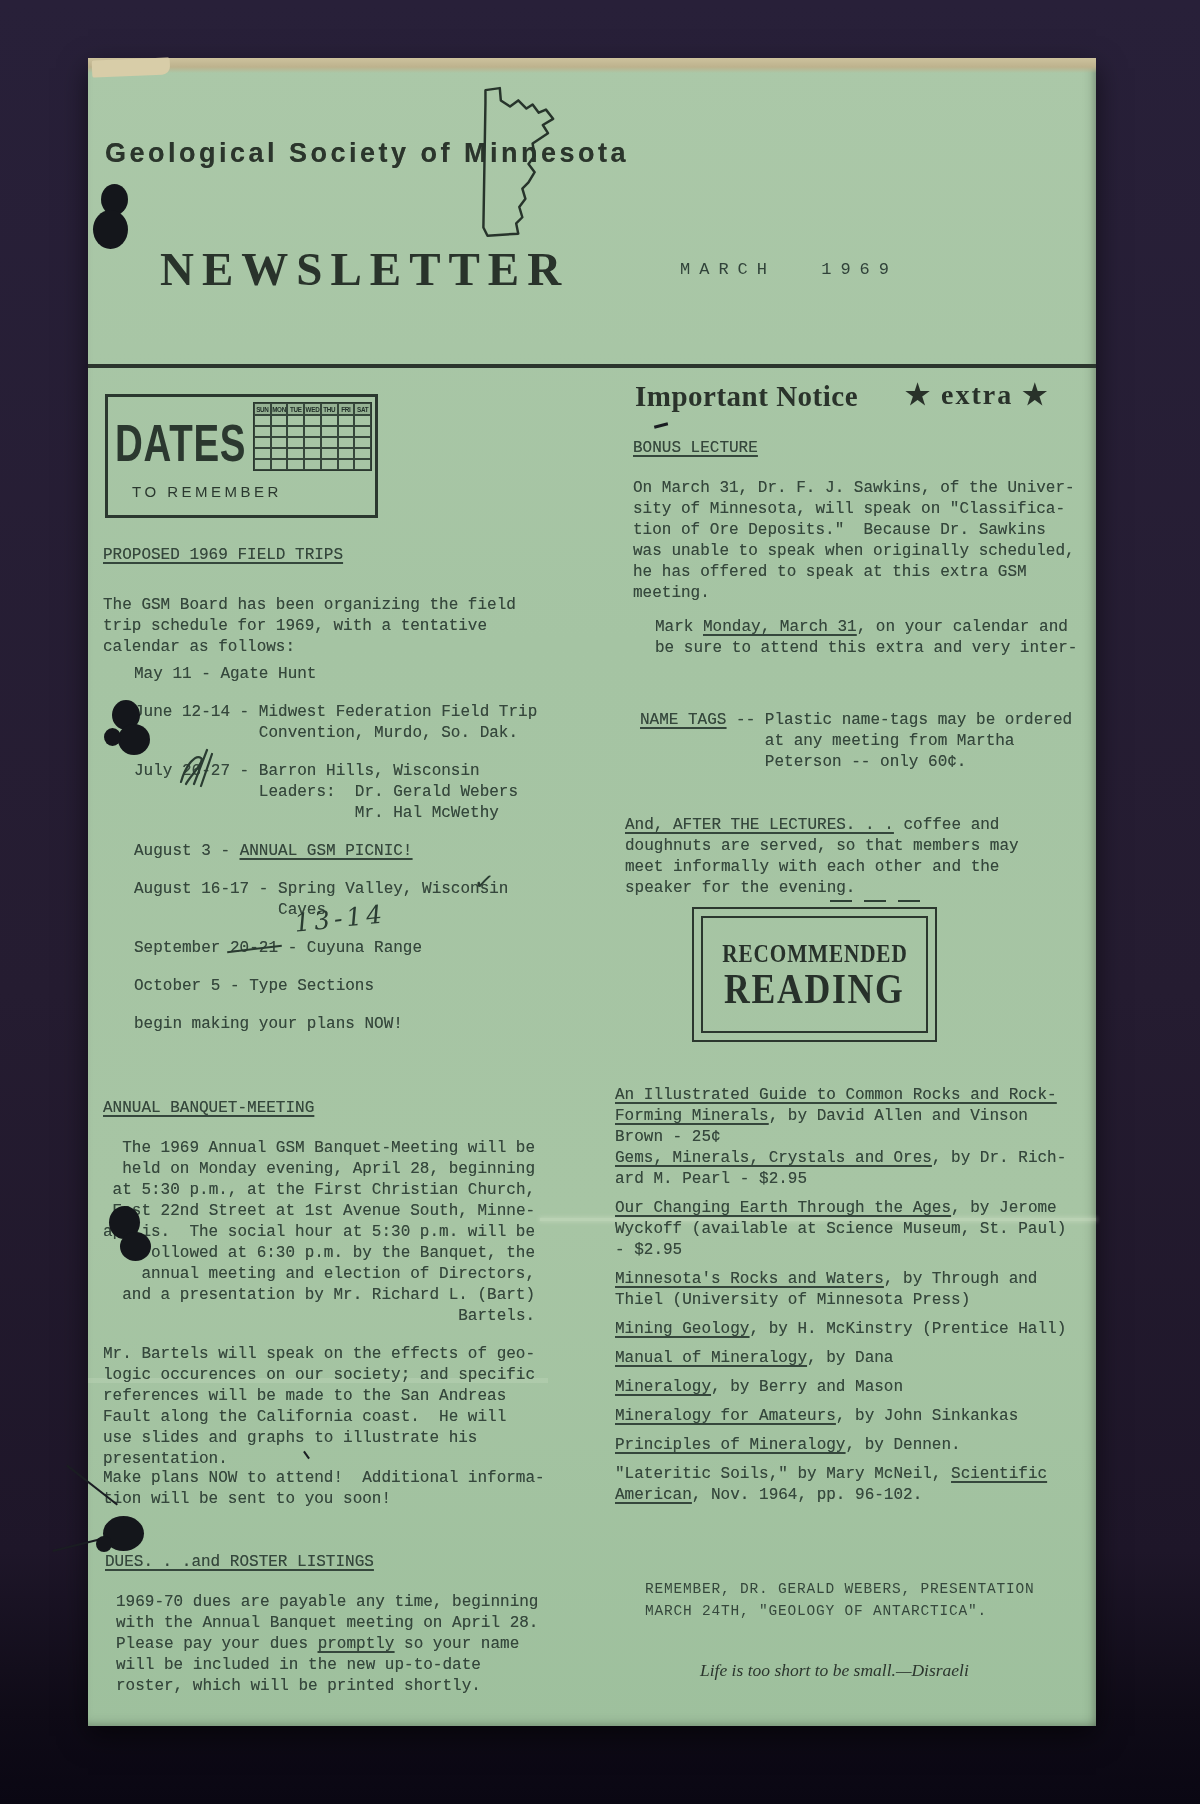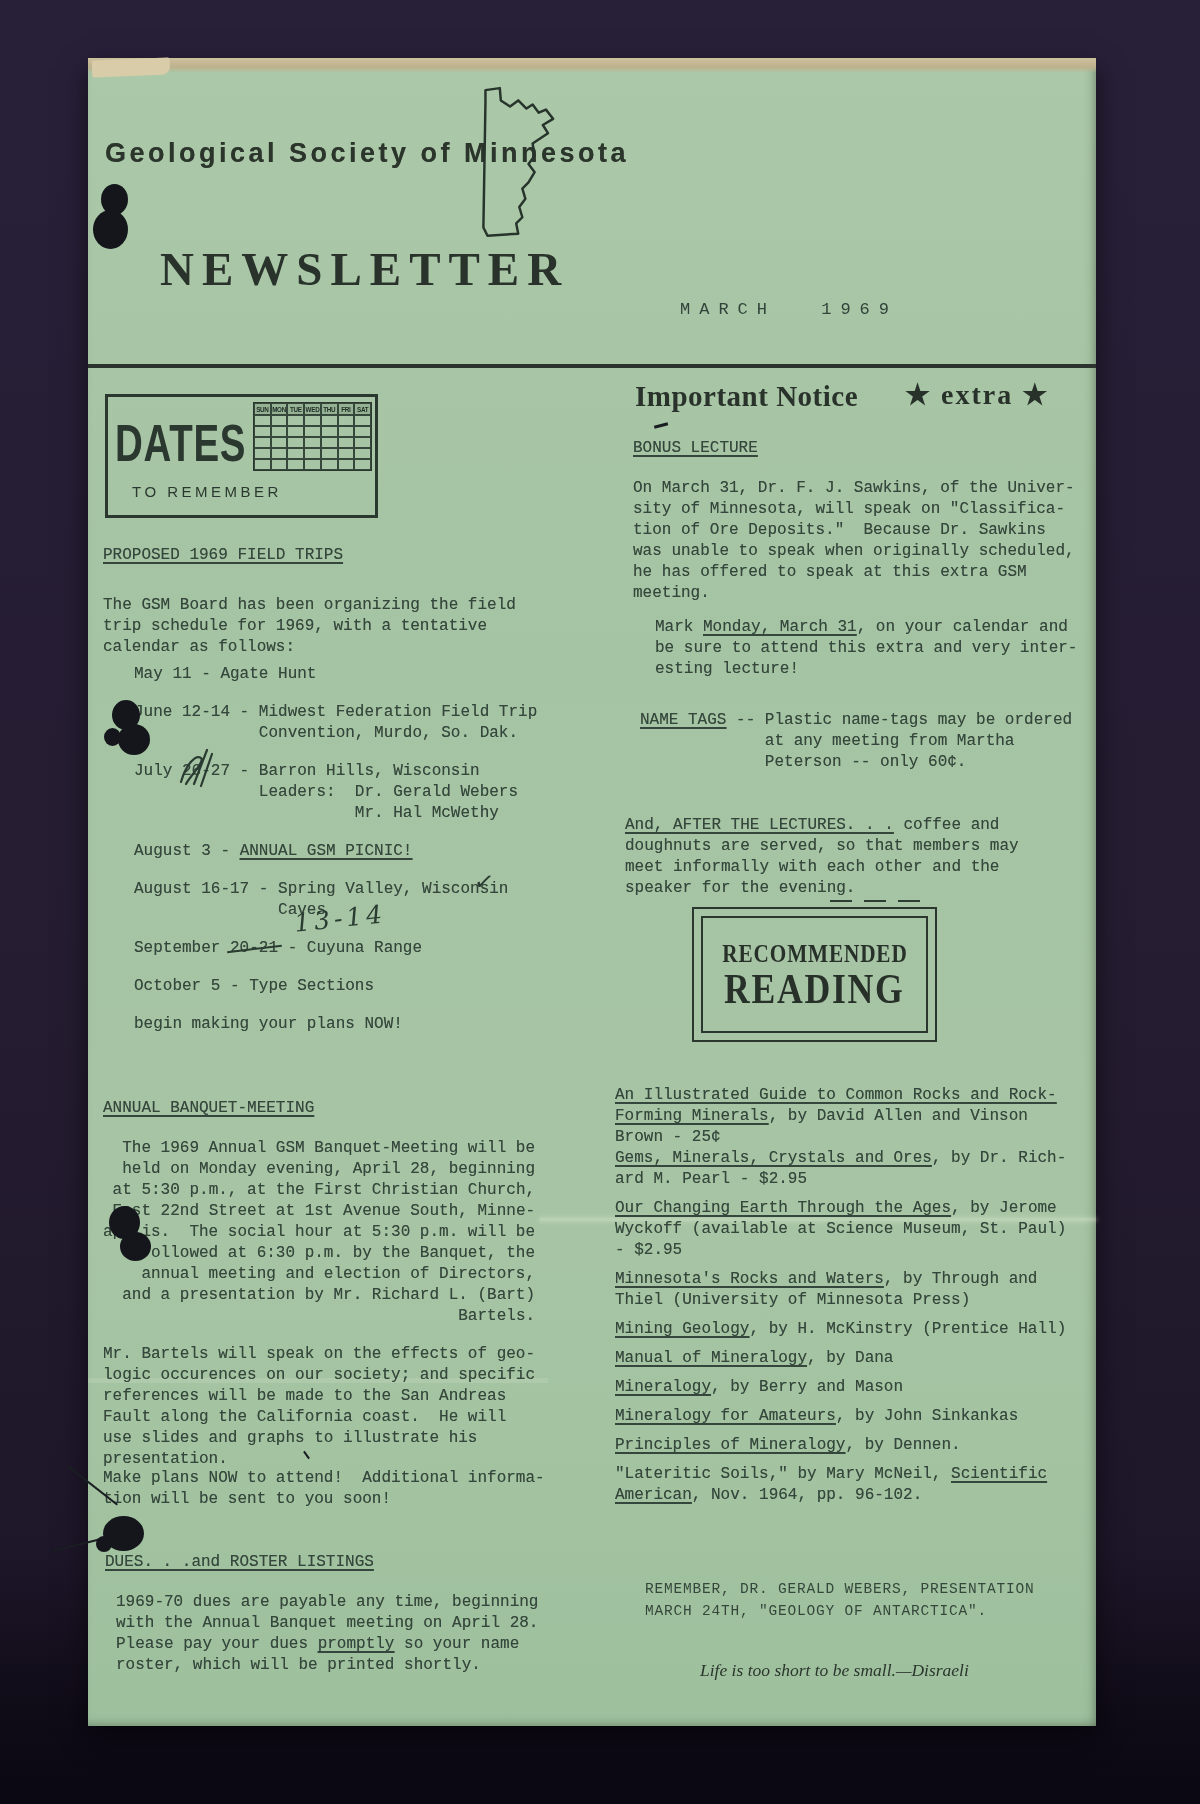--- a/index.html
+++ b/index.html
@@ -64,21 +64,21 @@
   <div class="abs org-title" style="left:17px;top:80px;">Geological Society of Minnesota</div>
 
   <svg class="abs" style="left:356px;top:26px;" width="128" height="164" viewBox="0 0 120 160">
     <path d="M 38 18 L 38 6 L 52 4 L 53 16 L 62 22 L 70 16 L 78 24 L 84 20 L 90 28 L 97 25 L 104 34 L 94 40 L 99 48 L 84 58 L 86 70 L 80 78 L 86 86 L 80 96 L 74 102 L 77 112 L 71 120 L 74 130 L 68 136 L 70 146 L 40 148 L 36 140 L 38 18" fill="none" stroke="#27342b" stroke-width="2.4" stroke-linejoin="round" stroke-linecap="round"></path>
   </svg>
 
   <div class="abs ink" style="left:13px;top:126px;width:27px;height:31px;"></div>
   <div class="abs ink" style="left:5px;top:152px;width:35px;height:39px;"></div>
 
   <div class="abs newsletter" style="left:72px;top:184px;">NEWSLETTER</div>
-  <div class="abs issue" style="left:592px;top:202px;margin-top:40px;">MARCH 1969</div>
+  <div class="abs issue" style="left:592px;top:202px;">MARCH 1969</div>
 
   <div class="abs rule" style="left:0;top:306px;width:1008px;"></div>
 
   <div class="abs dates-box" style="left:17px;top:336px;">
     <div class="abs dates-word" style="left:7px;top:20px;">DATES</div>
     <div class="abs to-remember" style="left:24px;top:86px;">TO REMEMBER</div>
     <div class="cal">
       <b>SUN</b>
       <b>MON</b>
       <b>TUE</b>
@@ -203,20 +203,21 @@
   <div class="abs ink" style="left:15px;top:1458px;width:41px;height:35px;"></div>
   <div class="abs ink" style="left:8px;top:1478px;width:16px;height:16px;"></div>
 
   <div class="abs mono" style="left:17px;top:1494px;">
     <span class="u">DUES. . .and ROSTER LISTINGS</span>
   </div>
   <div class="abs mono" style="left:28px;top:1534px;">
       <div class="tl"><span>1969-70 dues are payable any time, beginning</span></div>
       <div class="tl"><span>with the Annual Banquet meeting on April 28.</span></div>
       <div class="tl"><span>Please pay your dues </span><span class="u">promptly</span><span> so your name</span></div>
+      <div class="tl"><span>will be included in the new up-to-date</span></div>
       <div class="tl"><span>roster, which will be printed shortly.</span></div>
     </div>
 
   <div class="abs notice-title" style="left:547px;top:322px;">Important Notice</div>
   <div class="abs scratch" style="left:566px;top:366px;width:14px;height:2.5px;transform:rotate(-14deg);"></div>
   <div class="abs extra" style="left:817px;top:320px;">★ extra ★</div>
 
   <div class="abs mono" style="left:545px;top:380px;">
     <span class="u">BONUS LECTURE</span>
   </div>
@@ -224,21 +225,20 @@
       <div class="tl"><span>On March 31, Dr. F. J. Sawkins, of the Univer-</span></div>
       <div class="tl"><span>sity of Minnesota, will speak on "Classifica-</span></div>
       <div class="tl"><span>tion of Ore Deposits."  Because Dr. Sawkins</span></div>
       <div class="tl"><span>was unable to speak when originally scheduled,</span></div>
       <div class="tl"><span>he has offered to speak at this extra GSM</span></div>
       <div class="tl"><span>meeting.</span></div>
     </div>
   <div class="abs mono" style="left:567px;top:559px;">
       <div class="tl"><span>Mark </span><span class="u">Monday, March 31</span><span>, on your calendar and</span></div>
       <div class="tl"><span>be sure to attend this extra and very inter-</span></div>
-      <div class="tl"><span>esting lecture!</span></div>
     </div>
 
   <div class="abs mono" style="left:552px;top:652px;">
       <div class="tl"><span class="u">NAME TAGS</span><span> -- Plastic name-tags may be ordered</span></div>
       <div class="tl"><span>             at any meeting from Martha</span></div>
       <div class="tl"><span>             Peterson -- only 60¢.</span></div>
     </div>
 
   <div class="abs mono" style="left:537px;top:757px;">
       <div class="tl"><span class="u">And, AFTER THE LECTURES. . .</span><span> coffee and</span></div>

